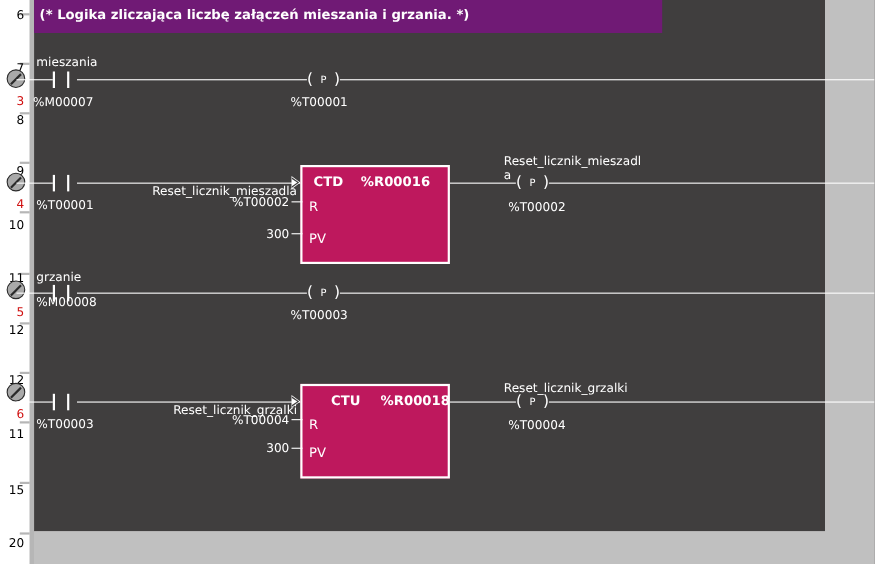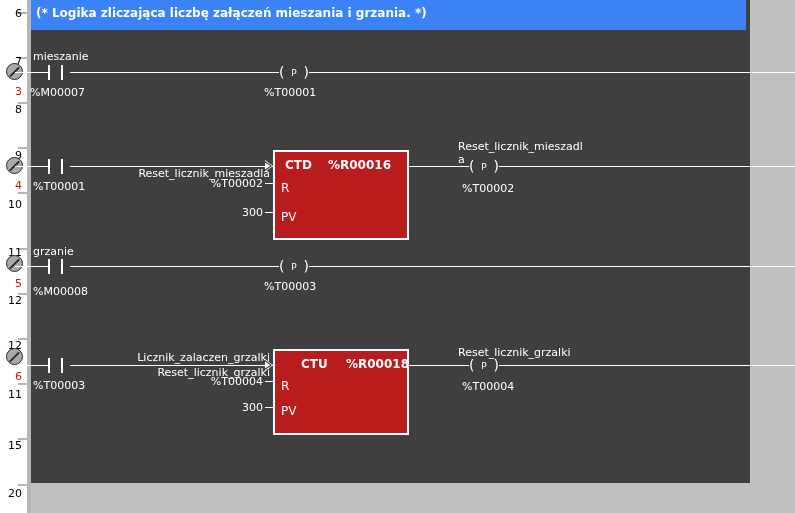--- a/index.html
+++ b/index.html
@@ -107,22 +107,22 @@
     color: #ffffff;
     line-height: 13px;
     white-space: nowrap;
   }
   .lbl.r { text-align: right; }
 
   
   .comment-band {
     position: absolute;
     left: 31px; top: 0;
-    width: 715px; height: 30px;
-    background: #3b82f6;
+    width: 571px; height: 30px;
+    background: #701a75;
   }
   .comment-text {
     position: absolute;
     left: 5px; top: 6px;
     font-size: 12px;
     font-weight: bold;
     color: #ffffff;
     white-space: nowrap;
   }
 
@@ -161,21 +161,21 @@
     text-align: center;
     font-size: 9px;
     color: #ffffff;
     line-height: 18px;
   }
 
   
   .fblock {
     position: absolute;
     border: 2px solid #ffffff;
-    background: #b91c1c;
+    background: #be185d;
     box-sizing: border-box;
   }
   .fb-title {
     position: absolute;
     top: 6px;
     font-size: 12px;
     font-weight: bold;
     color: #ffffff;
     white-space: nowrap;
   }
@@ -244,21 +244,21 @@
 
   <div class="marker" style="left:6px; top:63px"></div>
   <div class="marker" style="left:6px; top:157px"></div>
   <div class="marker" style="left:6px; top:255px"></div>
   <div class="marker" style="left:6px; top:348px"></div>
 
   <div class="comment-band">
     <div class="comment-text">(* Logika zliczająca liczbę załączeń mieszania i grzania. *)</div>
   </div>
 
-  <div class="lbl" style="left:33px; top:50px">mieszanie</div>
+  <div class="lbl" style="left:33px; top:50px">mieszania</div>
   <div class="wire" style="left:15px; top:72px; width:33px"></div>
   <div class="contact" style="left:48px; top:65px">
     <div class="bar left"></div>
     <div class="bar right"></div>
   </div>
   <div class="wire" style="left:70px; top:72px; width:209px"></div>
   <div class="coil" style="left:279px; top:64px">
     <div class="paren lp">(</div>
     <div class="paren rp">)</div>
     <div class="pmark">P</div>
@@ -306,32 +306,31 @@
     <div class="bar left"></div>
     <div class="bar right"></div>
   </div>
   <div class="wire" style="left:70px; top:266px; width:209px"></div>
   <div class="coil" style="left:279px; top:258px">
     <div class="paren lp">(</div>
     <div class="paren rp">)</div>
     <div class="pmark">P</div>
   </div>
   <div class="wire" style="left:309px; top:266px; width:486px"></div>
-  <div class="lbl" style="left:33px; top:285px">%M00008</div>
+  <div class="lbl" style="left:33px; top:268px">%M00008</div>
   <div class="lbl" style="left:264px; top:280px">%T00003</div>
 
   <div class="wire" style="left:15px; top:365px; width:33px"></div>
   <div class="contact" style="left:48px; top:358px">
     <div class="bar left"></div>
     <div class="bar right"></div>
   </div>
   <div class="wire" style="left:70px; top:365px; width:205px"></div>
   <div class="lbl" style="left:33px; top:379px">%T00003</div>
 
-  <div class="lbl r" style="left:85px; top:351px; width:185px">Licznik_zalaczen_grzalki</div>
   <div class="lbl r" style="left:85px; top:366px; width:185px">Reset_licznik_grzalki</div>
 
   <div class="fblock" style="left:273px; top:349px; width:136px; height:86px">
     <div class="fb-title" style="left:26px">CTU</div>
     <div class="fb-title" style="left:71px">%R00018</div>
     <div class="fb-pin" style="left:6px; top:29px">R</div>
     <div class="fb-pin" style="left:6px; top:54px">PV</div>
   </div>
   <div class="fb-arrow" style="left:265px; top:359px"></div>
   <div class="wire" style="left:265px; top:381px; width:10px"></div>

